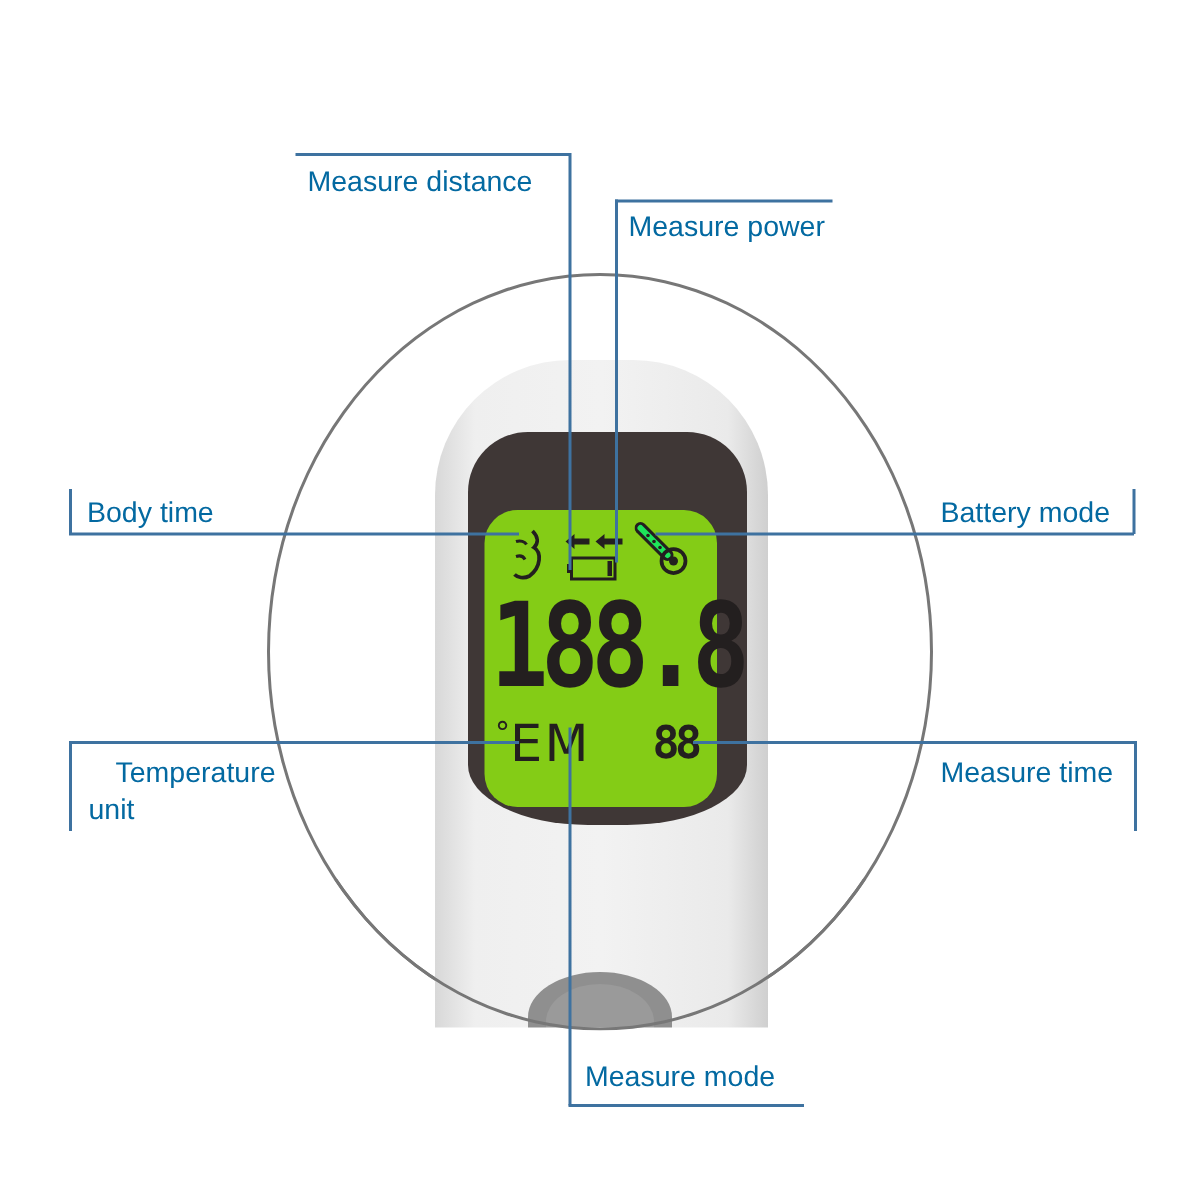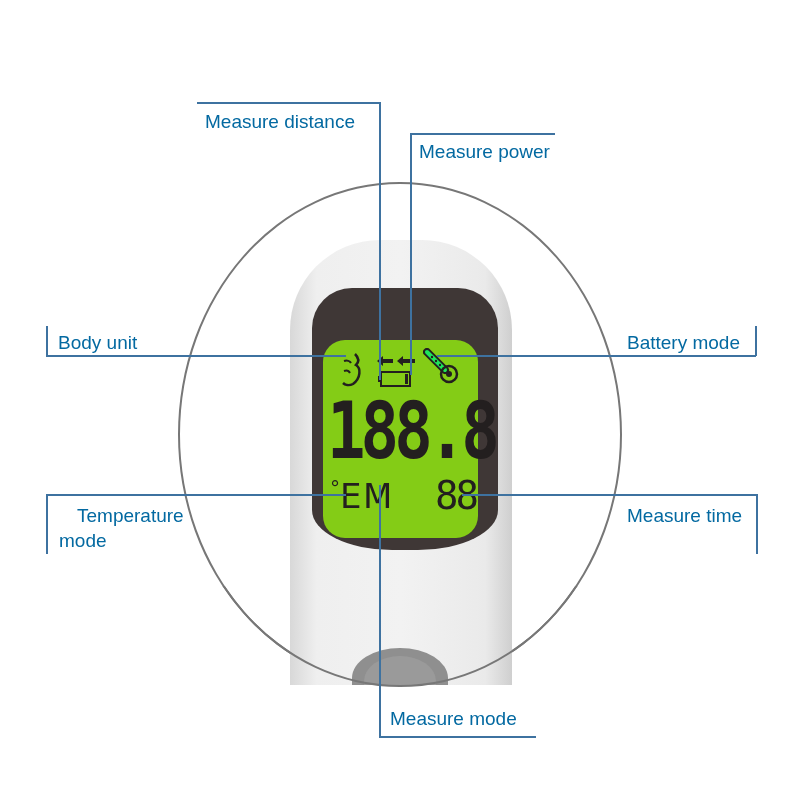--- a/index.html
+++ b/index.html
@@ -47,21 +47,21 @@
     <circle cx="9" cy="9" r="1.2" fill="#231f1f"></circle>
       <circle cx="13" cy="13" r="1.2" fill="#231f1f"></circle>
       <circle cx="17" cy="17" r="1.2" fill="#231f1f"></circle>
   </svg>
 
   <div class="seg" style="left:4px;top:46px;font-size:78px;line-height:90px;font-weight:bold;letter-spacing:-6px;transform:scaleX(0.82);transform-origin:left;">188.8</div>
 
   <div class="seg" style="left:6px;top:136px;font-size:20px;line-height:24px;">°</div>
   <div class="seg" style="left:17px;top:138px;font-size:34px;line-height:36px;font-family:'DejaVu Sans',sans-serif;">E</div>
   <div class="seg" style="left:40px;top:138px;font-size:34px;line-height:36px;font-family:'DejaVu Sans',sans-serif;">M</div>
-  <div class="seg" style="left:112px;top:140px;font-size:39px;line-height:32px;font-weight:normal;letter-spacing:-3px;">88</div>
+  <div class="seg" style="left:112px;top:140px;font-size:30px;line-height:32px;font-weight:bold;letter-spacing:-3px;">88</div>
 </div>
 
 <div class="btn"></div>
 <div class="btn-in"></div>
 <div class="clip"></div>
 <div class="abs" style="left:178px;top:182px;width:444px;height:505px;border:2px solid #777;border-radius:50%;box-sizing:border-box;clip-path:inset(80% 0 0 0);"></div>
 
 <div class="ln" style="left:197px;top:102px;width:183px;height:1.5px"></div>
 <div class="ln" style="left:379px;top:102px;width:1.5px;height:278px"></div>
 
@@ -78,18 +78,18 @@
 <div class="ln" style="left:46px;top:494px;width:1.5px;height:60px"></div>
 
 <div class="ln" style="left:462px;top:494px;width:295px;height:1.5px"></div>
 <div class="ln" style="left:756px;top:494px;width:1.5px;height:60px"></div>
 
 <div class="ln" style="left:379px;top:485px;width:1.5px;height:252px"></div>
 <div class="ln" style="left:379px;top:736px;width:157px;height:1.5px"></div>
 
 <div class="lbl" style="left:205px;top:110px">Measure distance</div>
 <div class="lbl" style="left:419px;top:140px">Measure power</div>
-<div class="lbl" style="left:58px;top:331px">Body unit</div>
+<div class="lbl" style="left:58px;top:331px">Body time</div>
 <div class="lbl" style="left:627px;top:331px">Battery mode</div>
 <div class="lbl" style="left:77px;top:504px">Temperature</div>
-<div class="lbl" style="left:59px;top:529px">mode</div>
+<div class="lbl" style="left:59px;top:529px">unit</div>
 <div class="lbl" style="left:627px;top:504px">Measure time</div>
 <div class="lbl" style="left:390px;top:707px">Measure mode</div>
 
 </body></html>

